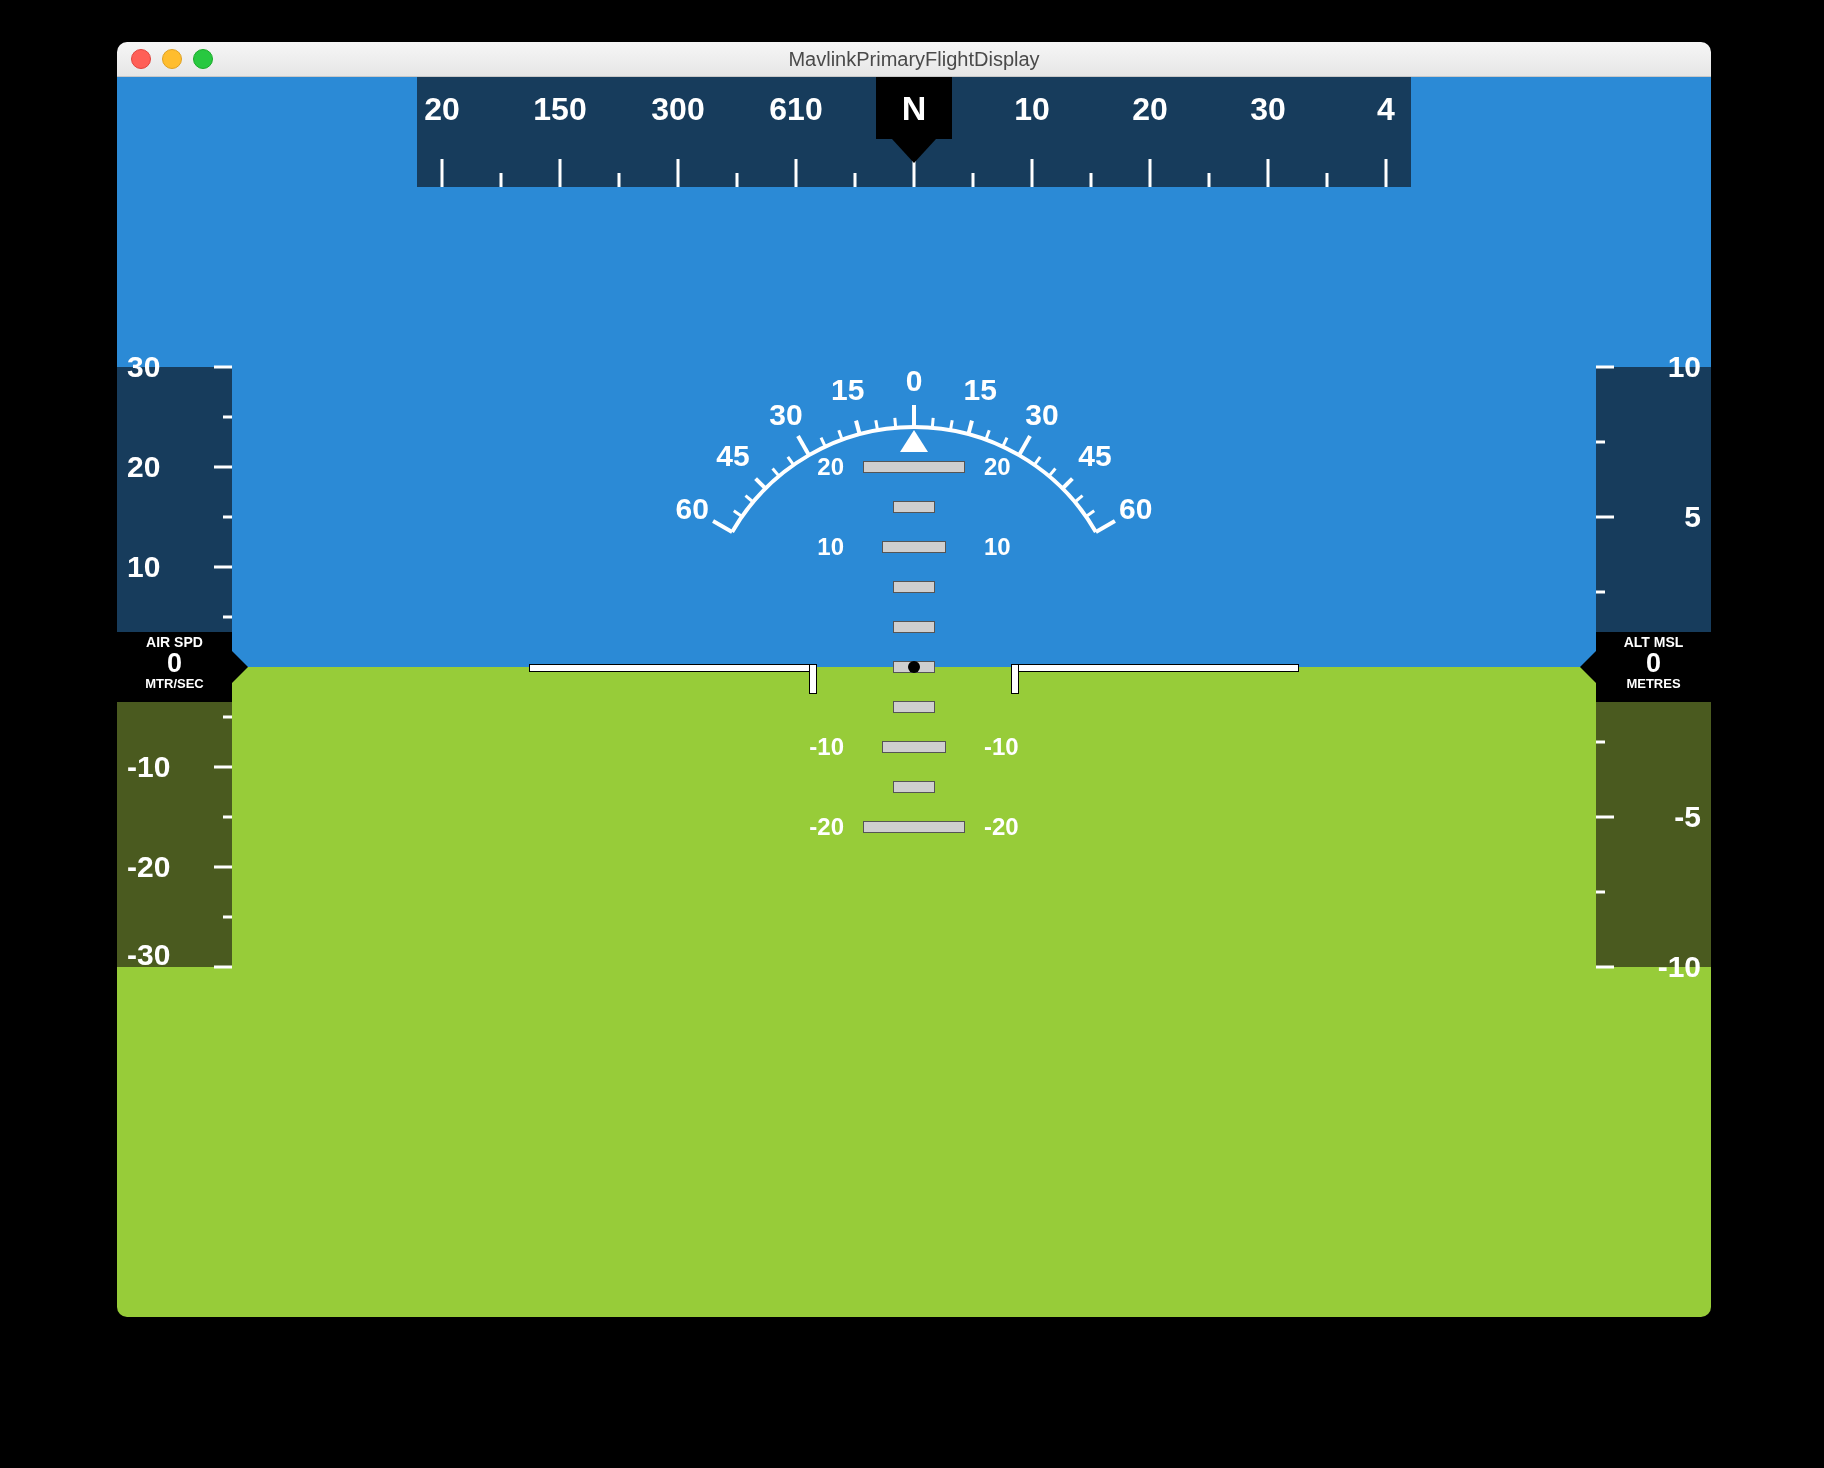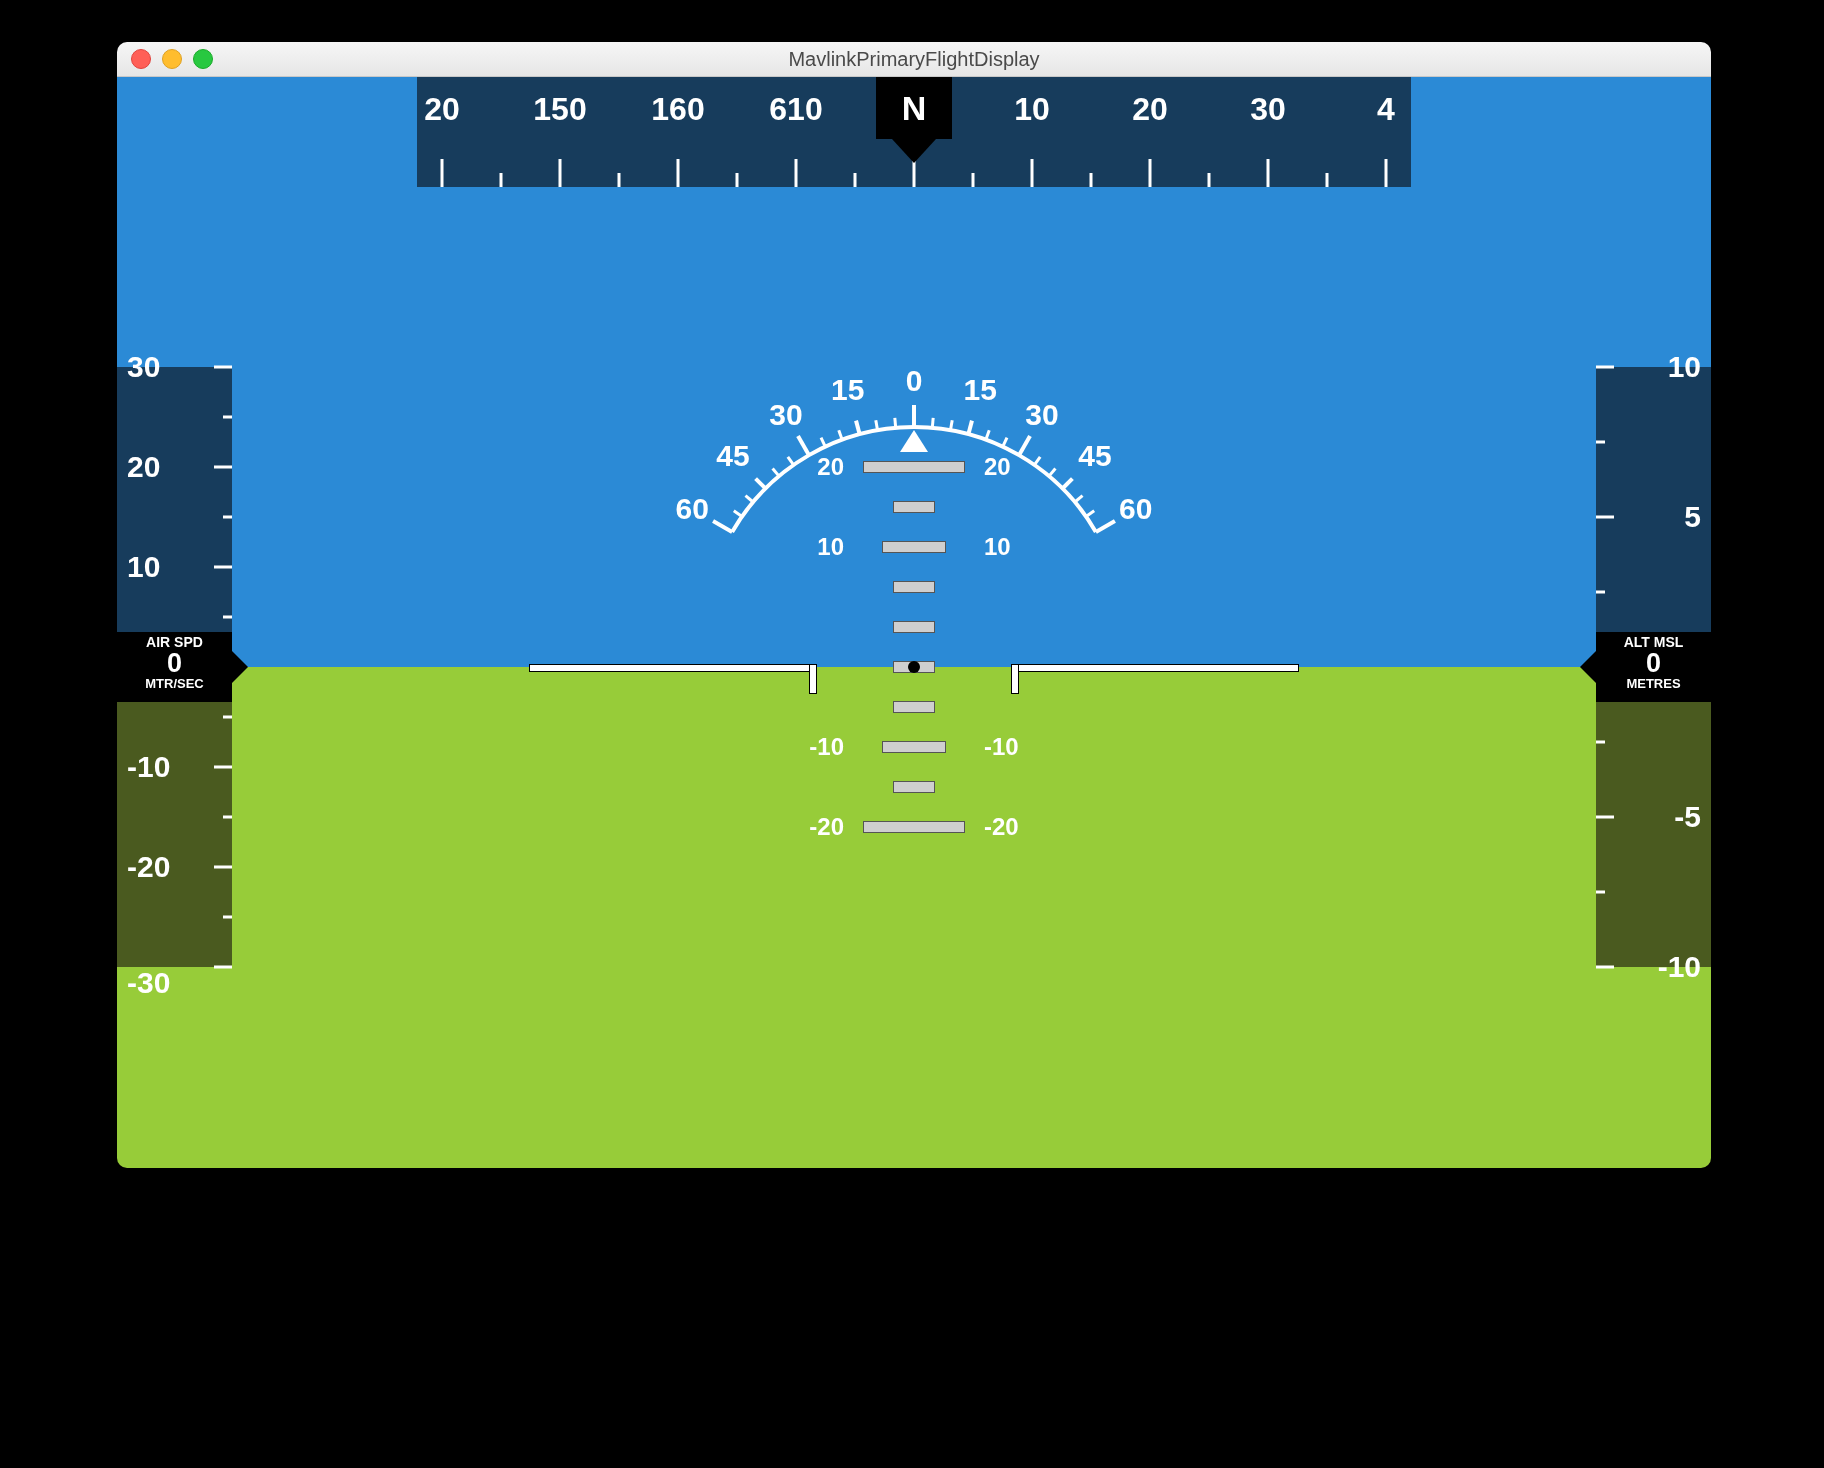--- a/index.html
+++ b/index.html
@@ -1,16 +1,16 @@
 <!DOCTYPE html>
 <html><head>
 <meta charset="utf-8">
 <style>
   html,body{margin:0;padding:0;background:#000;width:1824px;height:1468px;overflow:hidden;font-family:Arial,Helvetica,sans-serif;}
-  .window{position:absolute;left:117px;top:42px;width:1594px;height:1126px;border-radius:10px;overflow:hidden;box-shadow:0 10px 40px rgba(0,0,0,.5);}
+  .window{position:absolute;left:117px;top:42px;width:1594px;height:1275px;border-radius:10px;overflow:hidden;box-shadow:0 10px 40px rgba(0,0,0,.5);}
   .titlebar{height:34px;background:linear-gradient(#f6f6f6,#e6e6e6);border-bottom:1px solid #c8c8c8;display:flex;align-items:center;position:relative;}
   .traffic{display:flex;gap:11px;margin-left:14px;}
   .tl{width:18px;height:18px;border-radius:50%;}
   .tl.red{background:#ff5f57;border:1px solid #e0443e;}
   .tl.yellow{background:#ffbd2e;border:1px solid #dea123;}
   .tl.green{background:#28c840;border:1px solid #1aab29;}
   .title{position:absolute;left:0;right:0;text-align:center;font-size:20px;color:#4a4a4a;pointer-events:none;}
   .content{position:relative;width:100%;height:calc(100% - 34px);background:#97cc39;overflow:hidden;}
   .sky{position:absolute;left:0;top:0;right:0;height:590px;background:#2b8ad6;}
   
@@ -82,21 +82,21 @@
     <div class="sky"></div>
 
     <div class="hdg-tape">
       <div class="hdg-strip" id="hdg-strip">
           <div class="hdg-lbl" style="left: 25px;">20</div>
           <div class="hdg-tick mj" style="left: 25px;"></div>
           <div class="hdg-tick mn" style="left: 84px;"></div>
           <div class="hdg-lbl" style="left: 143px;">150</div>
           <div class="hdg-tick mj" style="left: 143px;"></div>
           <div class="hdg-tick mn" style="left: 202px;"></div>
-          <div class="hdg-lbl" style="left: 261px;">160</div>
+          <div class="hdg-lbl" style="left: 261px;">300</div>
           <div class="hdg-tick mj" style="left: 261px;"></div>
           <div class="hdg-tick mn" style="left: 320px;"></div>
           <div class="hdg-lbl" style="left: 379px;">610</div>
           <div class="hdg-tick mj" style="left: 379px;"></div>
           <div class="hdg-tick mn" style="left: 438px;"></div>
           <div class="hdg-lbl" style="left: 497px;">N</div>
           <div class="hdg-tick mj" style="left: 497px;"></div>
           <div class="hdg-tick mn" style="left: 556px;"></div>
           <div class="hdg-lbl" style="left: 615px;">10</div>
           <div class="hdg-tick mj" style="left: 615px;"></div>
@@ -193,21 +193,21 @@
           <div class="tick" style="top: 200px;"></div>
           <div class="tick sm" style="top: 250px;"></div>
           <div class="tick" style="top: 300px;"></div>
           <div class="tick sm" style="top: 350px;"></div>
           <div class="num" style="top: 400px;">-10</div>
           <div class="tick" style="top: 400px;"></div>
           <div class="tick sm" style="top: 450px;"></div>
           <div class="num" style="top: 500px;">-20</div>
           <div class="tick" style="top: 500px;"></div>
           <div class="tick sm" style="top: 550px;"></div>
-          <div class="num" style="top: 616px;">-30</div>
+          <div class="num" style="top: 588px;">-30</div>
           <div class="tick" style="top: 600px;"></div>
         </div>
       <div class="valuebox">
         <div class="tri"></div>
         <div class="lbl1">AIR SPD</div>
         <div class="v">0</div>
         <div class="lbl2">MTR/SEC</div>
       </div>
     </div>
 

